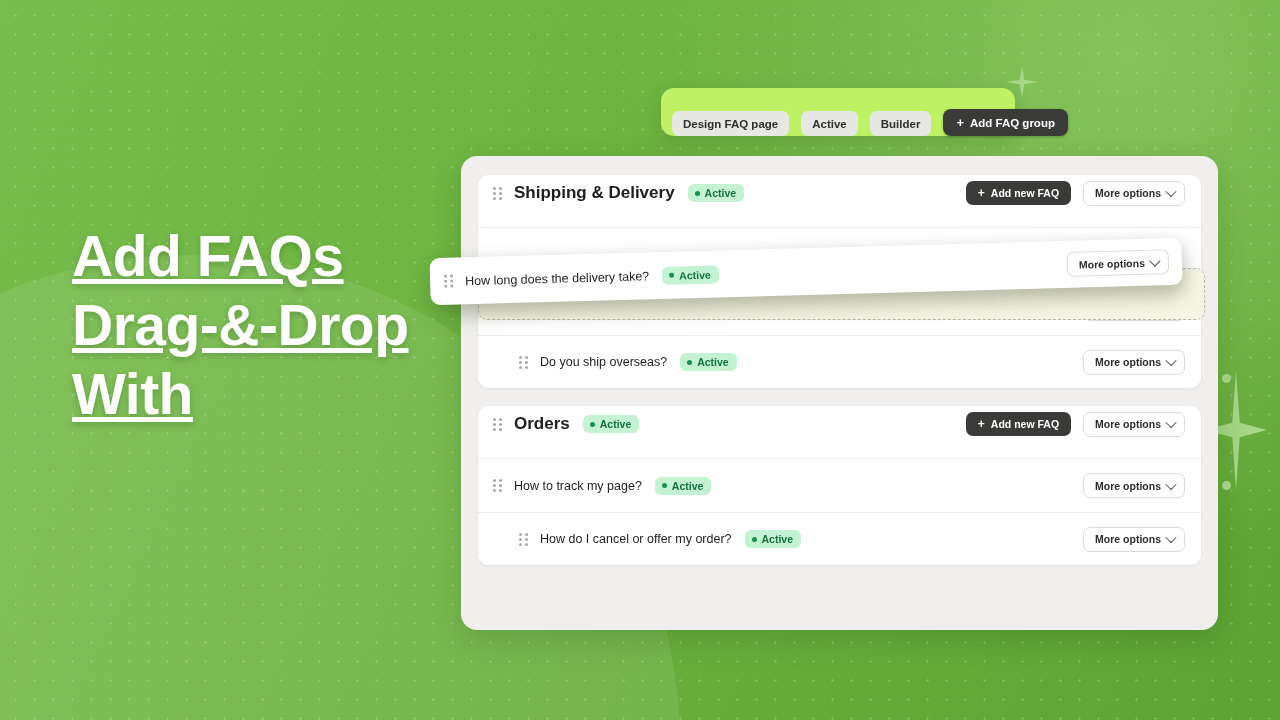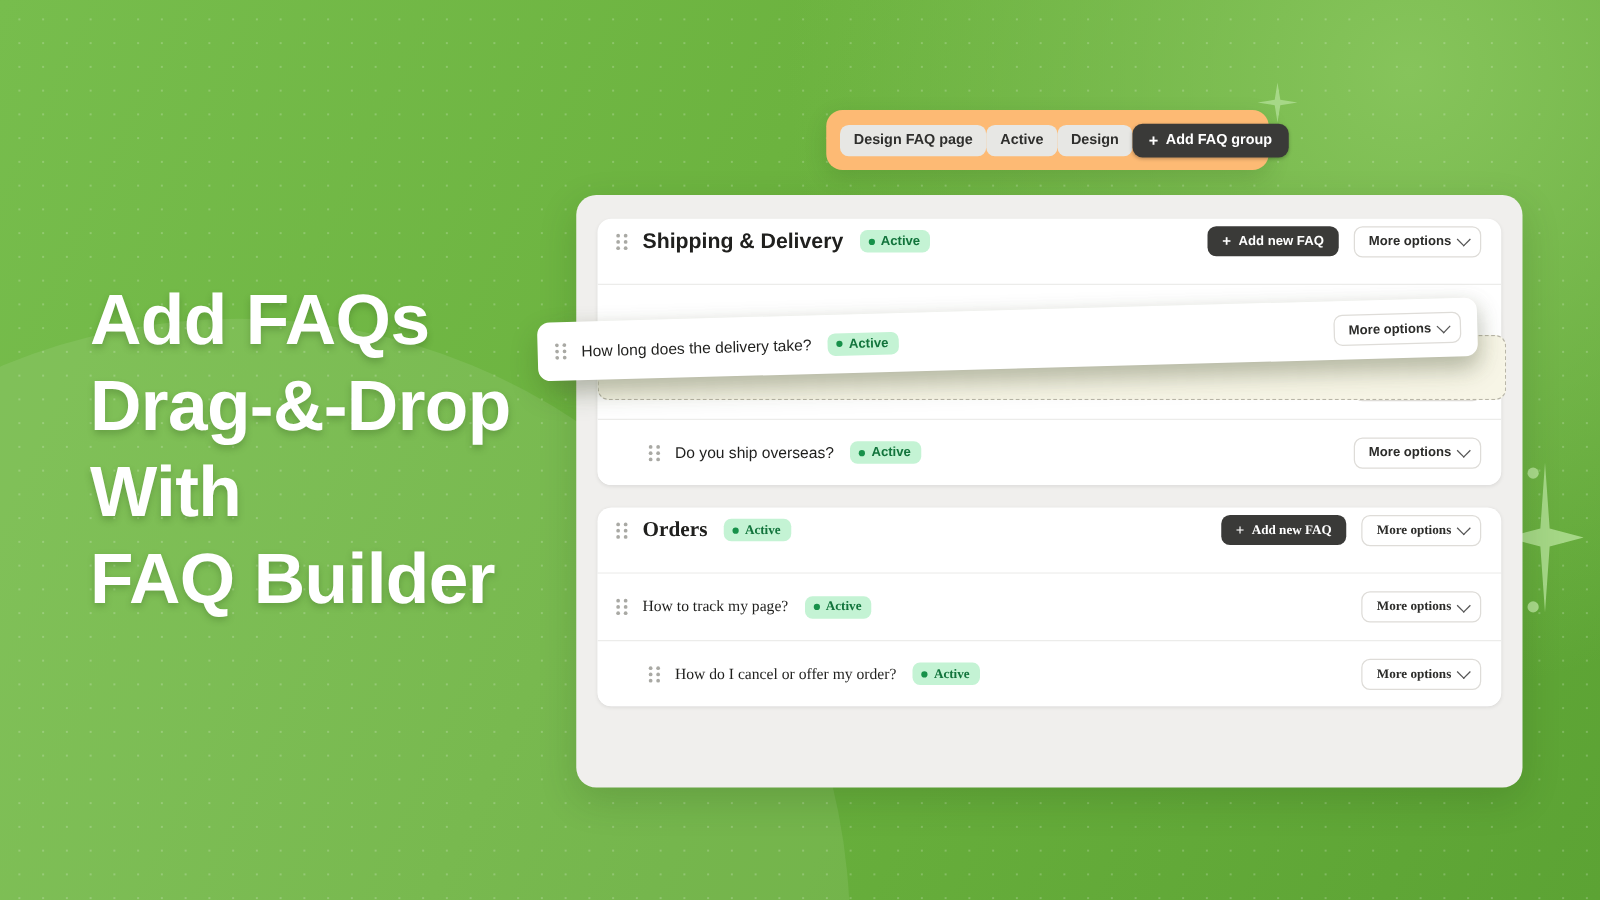--- a/index.html
+++ b/index.html
@@ -70,35 +70,35 @@
     left: 72px;
     top: 222px;
     width: 400px;
     color: #ffffff;
     font-size: 57px;
     font-weight: 700;
     line-height: 69px;
     letter-spacing: -0.5px;
     text-shadow: 0 3px 6px rgba(40,80,20,0.28);
   }
-  .headline span { display: block; white-space: nowrap; }
+  .headline span { display: block; white-space: nowrap; text-decoration: underline; }
 
   
   .toolbar {
     position: absolute;
     left: 661px;
     top: 88px;
     width: 354px;
     height: 48px;
-    background: #fdba74;
+    background: #bef264;
     border-radius: 13px;
     box-shadow: 0 6px 18px rgba(30,60,15,0.16);
     display: flex;
-    align-items: center;
-    gap: 0;
+    align-items: flex-end;
+    gap: 12px;
     padding: 0 11px;
   }
   .tb-btn {
     height: 25px;
     padding: 0 11px;
     border-radius: 7px;
     background: #e7e7e4;
     color: #2f2f2d;
     font-size: 11.5px;
     font-weight: 700;
@@ -132,21 +132,21 @@
     box-shadow: 0 10px 30px rgba(30,60,15,0.18);
     padding: 19px 17px;
   }
 
   .group-card {
     background: #ffffff;
     border-radius: 11px;
     box-shadow: 0 1px 3px rgba(0,0,0,0.07);
     overflow: hidden;
   }
-  .group-card + .group-card { margin-top: 18px; font-family: Liberation Serif, serif; }
+  .group-card + .group-card { margin-top: 18px; }
 
   .group-header {
     display: flex;
     align-items: center;
     height: 53px;
     padding: 0 16px 16px 15px;
     border-bottom: 1px solid #ececea;
   }
   .group-title {
     font-size: 17px;
@@ -302,32 +302,31 @@
 </div>
 <div class="sparkle s1"></div>
 <div class="sparkle s2"></div>
 <div class="sparkle-dot d1"></div>
 <div class="sparkle-dot d2"></div>
 
 <div class="headline">
   <span>Add FAQs</span>
   <span>Drag-&amp;-Drop</span>
   <span>With</span>
-  <span>FAQ Builder</span>
 </div>
 
 <div class="toolbar">
   <button class="tb-btn">
     <span>Design FAQ page</span>
   </button>
   <button class="tb-btn">
     <span>Active</span>
   </button>
   <button class="tb-btn">
-    <span>Design</span>
+    <span>Builder</span>
   </button>
   <button class="tb-btn dark">
     <span class="plus">+</span>
     <span>Add FAQ group</span>
   </button>
 </div>
 
 <div class="panel">
 
   <div class="group-card">

